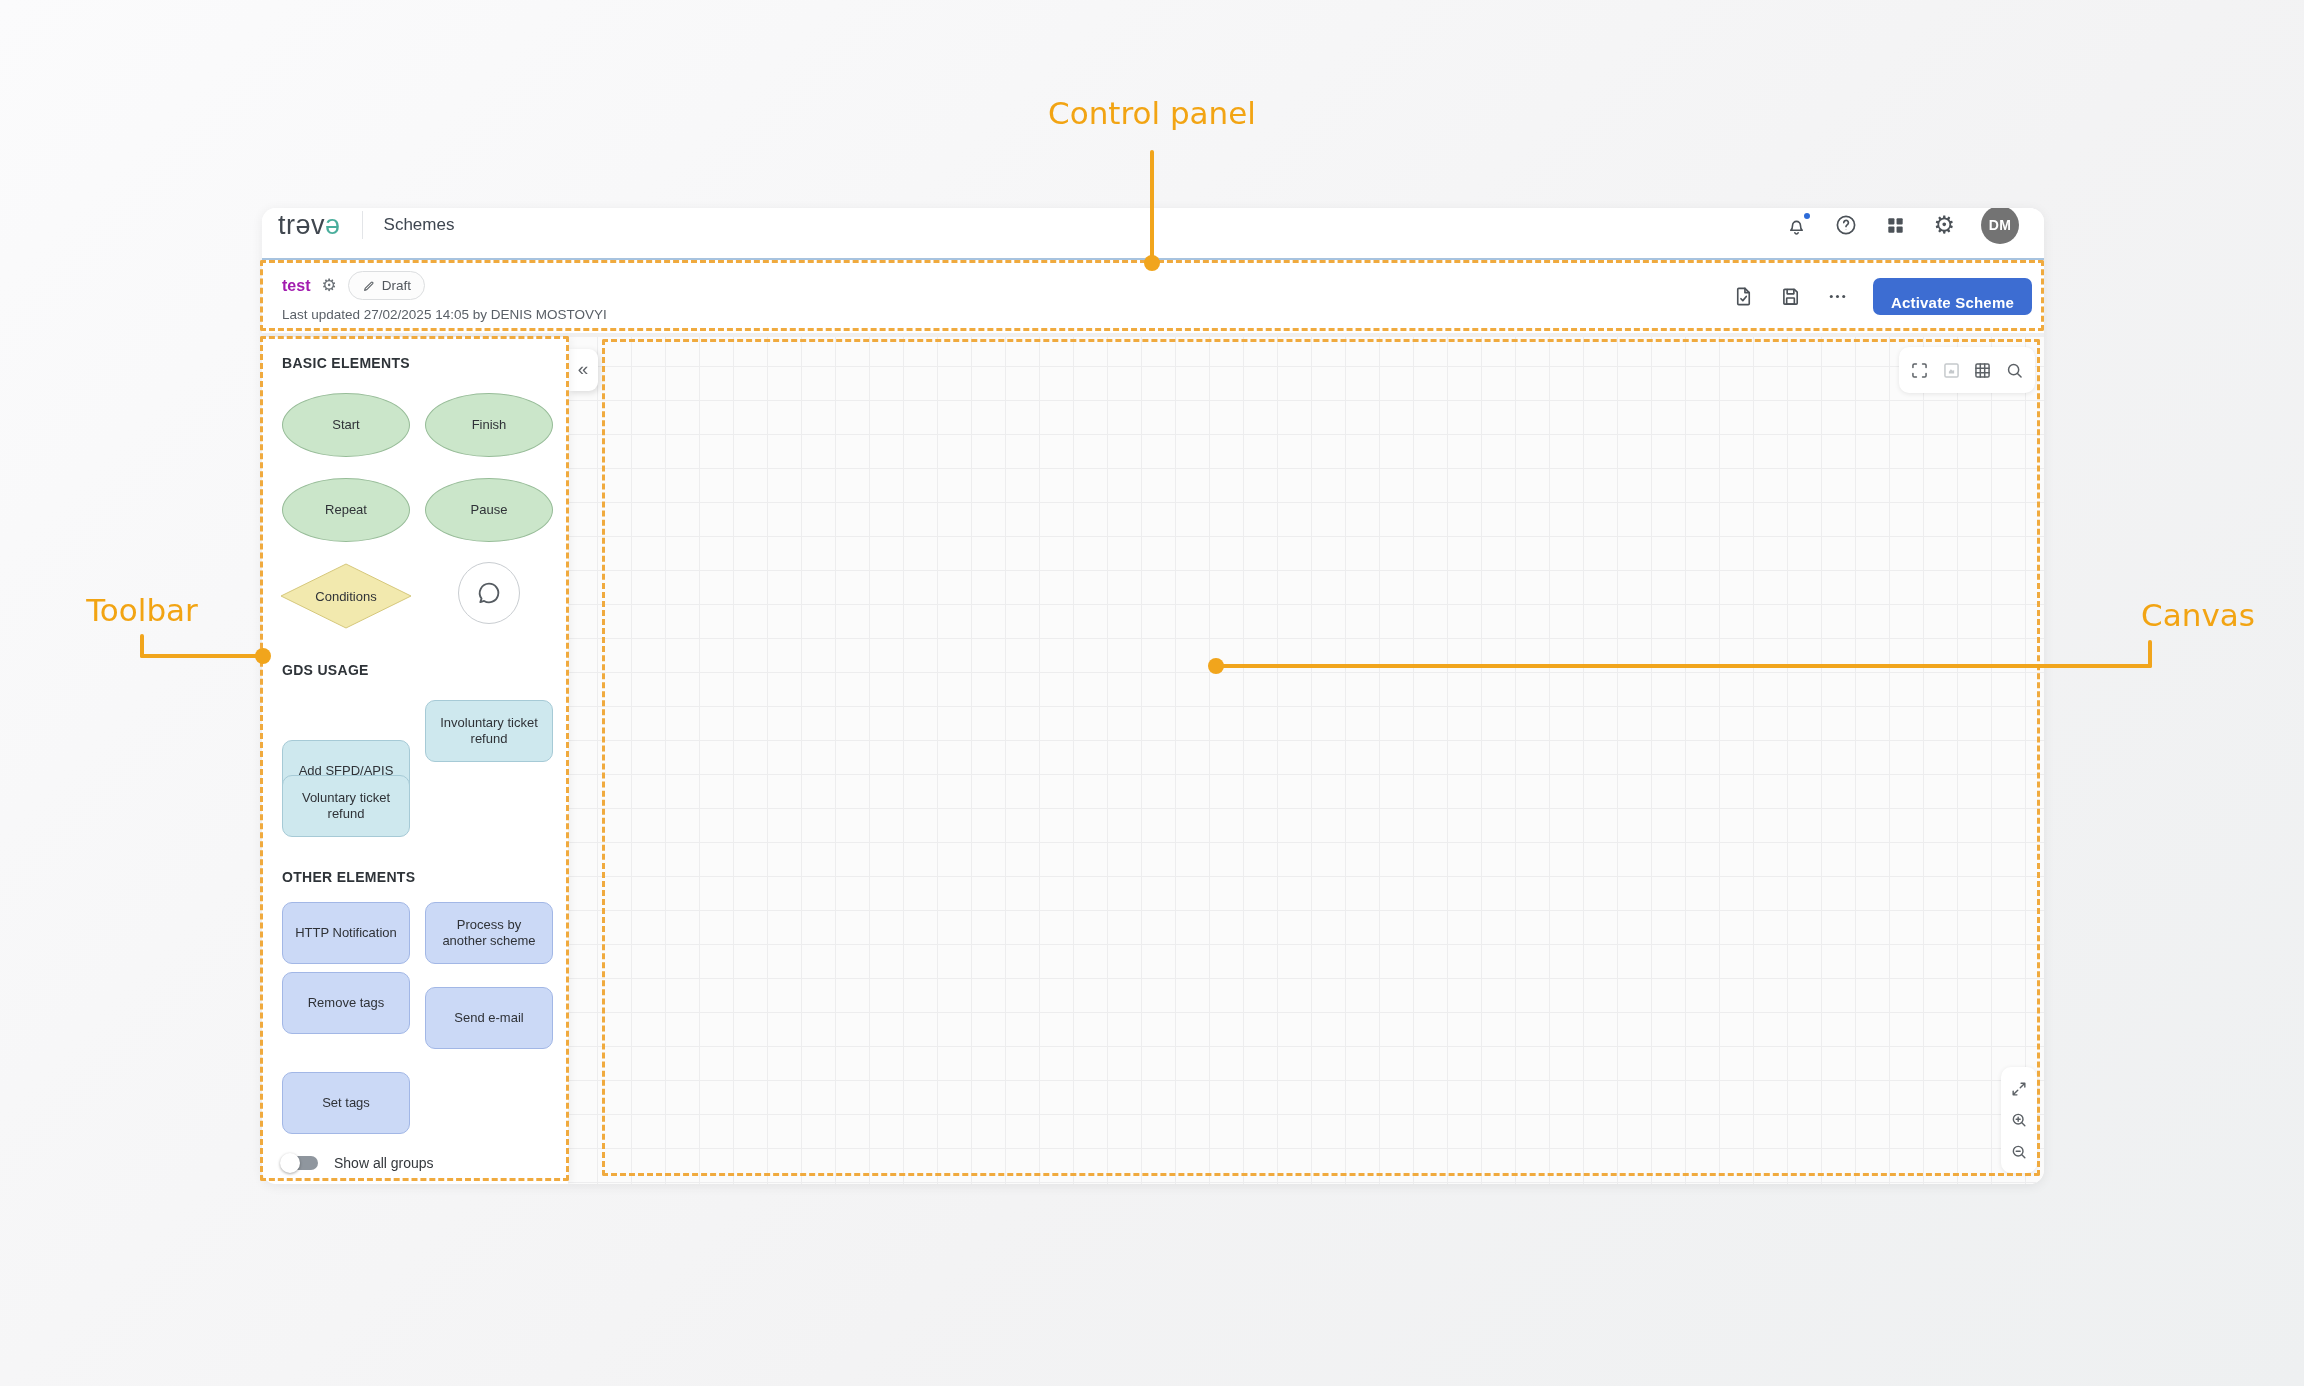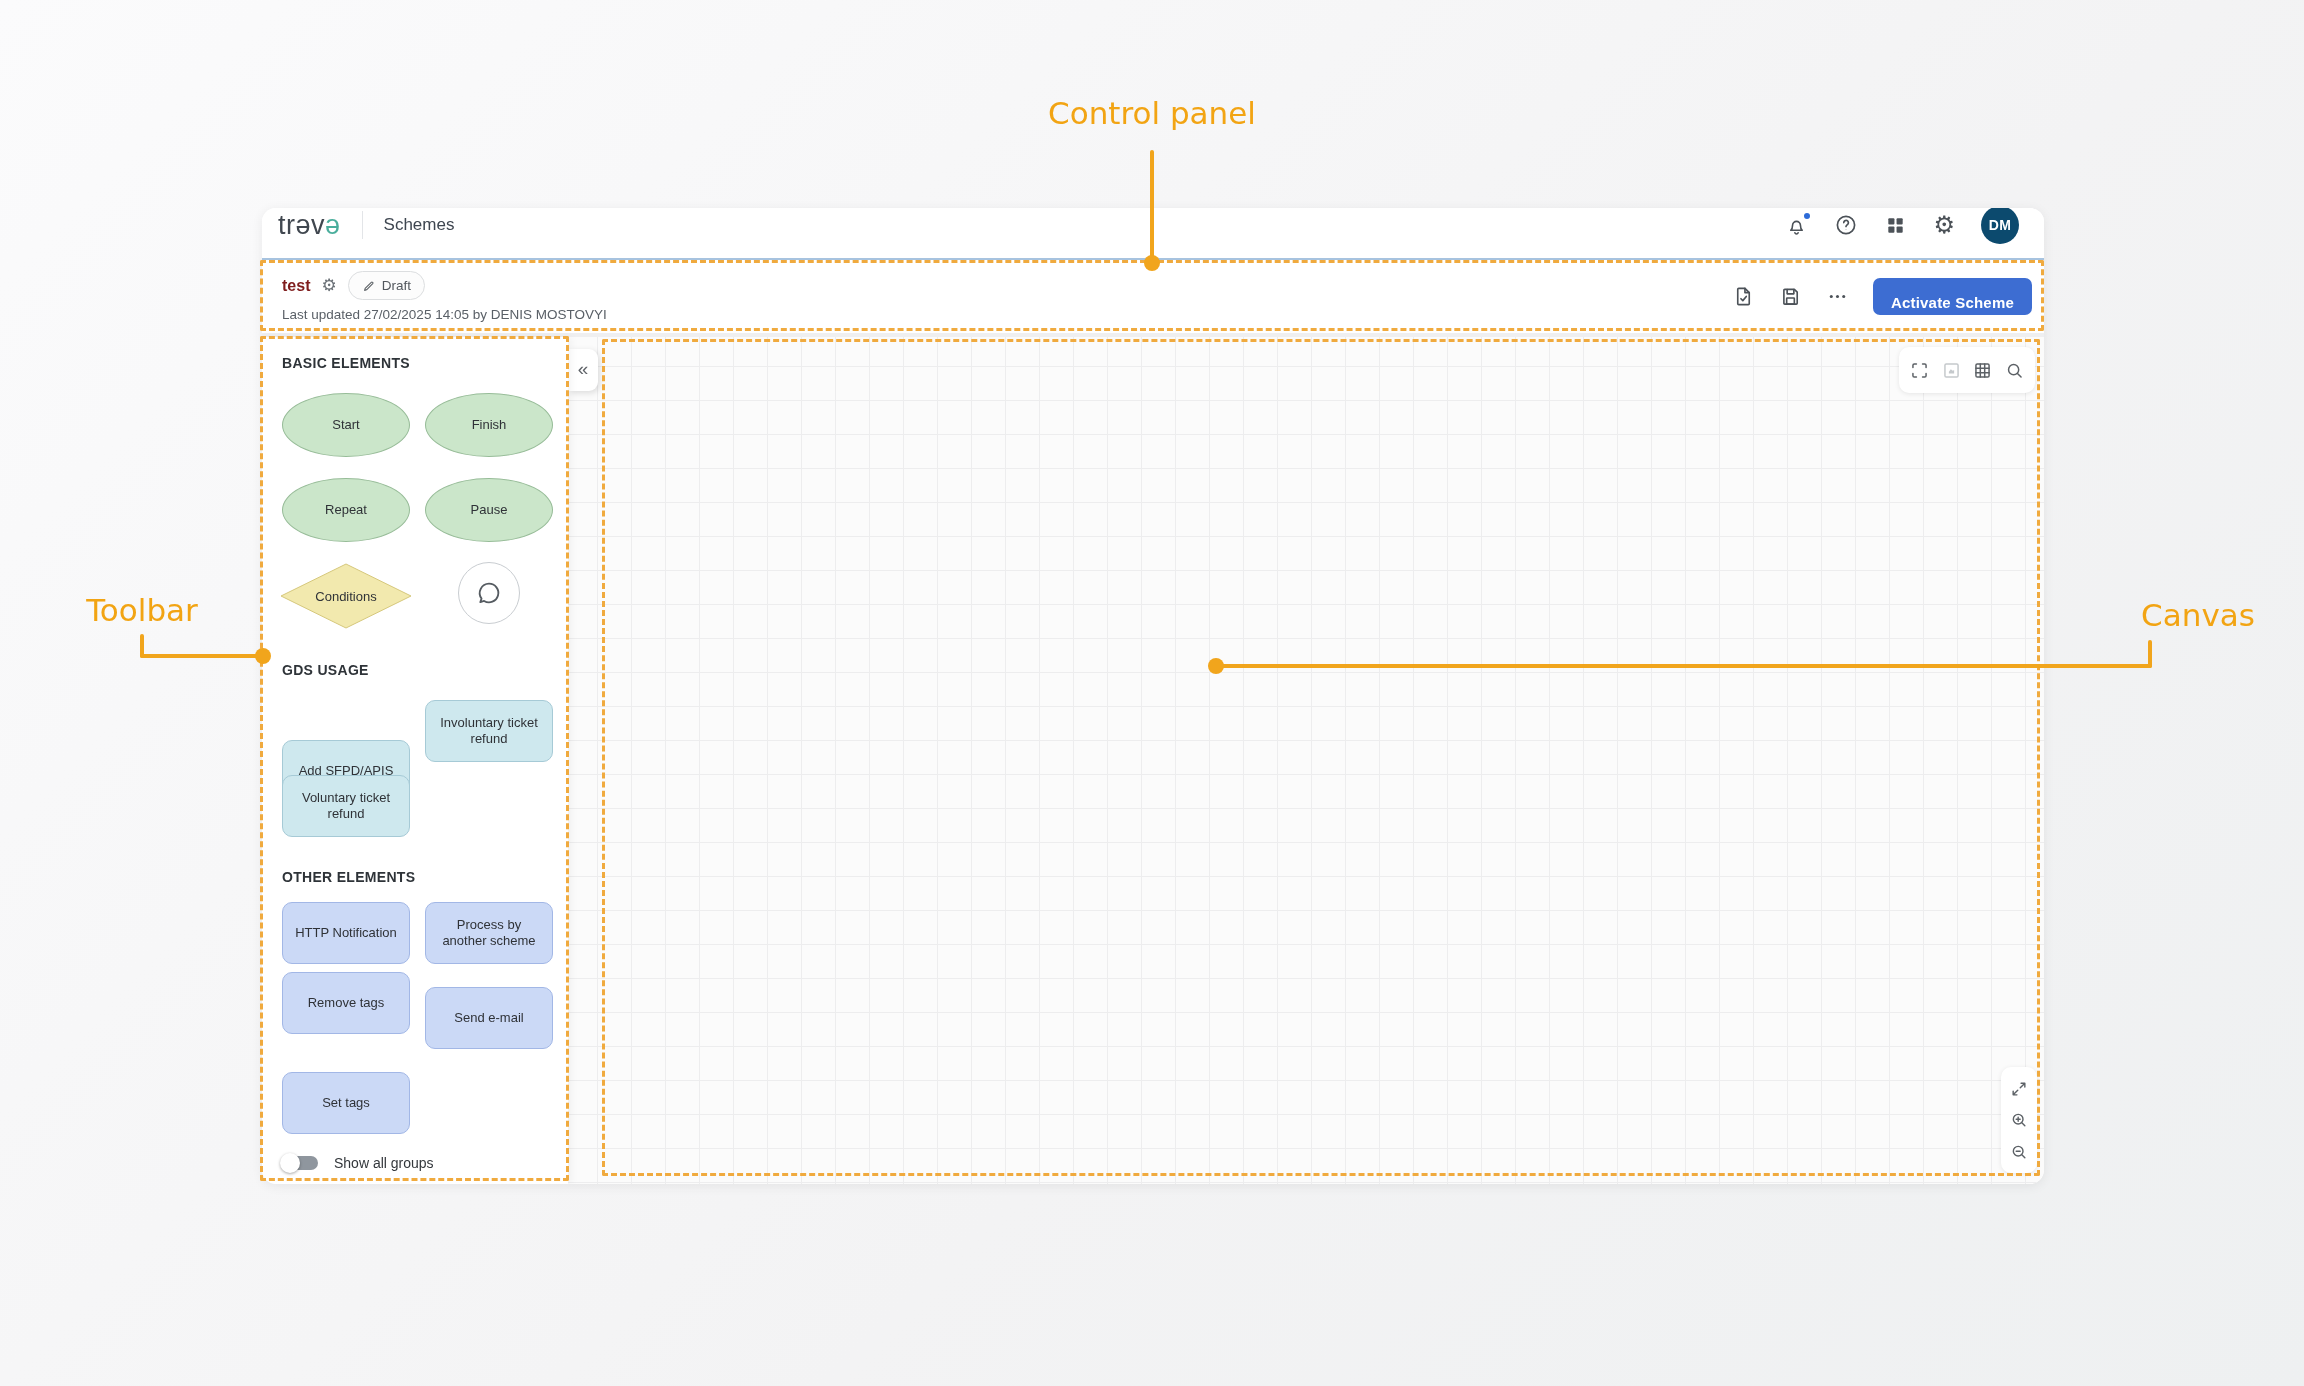--- a/index.html
+++ b/index.html
@@ -21,31 +21,31 @@
   .logo .accent { color:#4aae9c; }
   .hdr-divider { width:1px; height:28px; background:#e3e5e8; margin:0 21px; }
   .nav-title { font-size:17px; color:#3e4650; }
   .hdr-actions { margin-left:auto; display:flex; align-items:center; gap:26px; }
   .icon-btn { position:relative; background:none; border:none; cursor:pointer;
               display:flex; align-items:center; justify-content:center; color:#4c5258; }
   .icon-btn svg { display:block; }
   .badge { position:absolute; top:-3px; right:-4px; width:10px; height:10px;
            border-radius:50%; background:#2d6bd8; border:2px solid #fff; }
   .gear-glyph { font-family:"DejaVu Sans",sans-serif; font-size:24px; line-height:1; color:#4c5258; }
-  .avatar { width:38px; height:38px; border-radius:50%; background:#0c4a6e; color:#fff;
+  .avatar { width:38px; height:38px; border-radius:50%; background:#737373; color:#fff;
             font-size:14px; font-weight:bold; display:flex; align-items:center;
             justify-content:center; cursor:pointer; letter-spacing:.3px;text-align:right; }
 
   
   .control-panel { position:absolute; left:0; top:52px; right:0; height:77px;
                    background:#fff; border-bottom:4px solid #efeff0;
                    display:flex; align-items:center; padding:0 12px 0 20px; }
   .cp-left { display:flex; flex-direction:column; gap:7px; }
   .cp-row1 { display:flex; align-items:center; gap:11px; }
-  .scheme-name { font-size:16px; font-weight:bold; color:#7f1d1d; }
+  .scheme-name { font-size:16px; font-weight:bold; color:#a21caf; }
   .mini-gear { font-family:"DejaVu Sans",sans-serif; font-size:17px; color:#6b7177;
                background:none; border:none; cursor:pointer; line-height:1; }
   .draft-pill { display:inline-flex; align-items:center; gap:6px; height:29px;
                 padding:0 13px; border:1px solid #dcdee0; border-radius:15px;
                 background:#fcfcfc; color:#53585e; font-size:13.5px; cursor:pointer; }
   .last-updated { font-size:13.5px; color:#5a6067; }
   .cp-right { margin-left:auto; display:flex; align-items:center; gap:24px; }
   .activate-btn { background:#3d6dd2; color:#fff; border:none; border-radius:7px;
                   height:37px; padding:16px 18px; font-size:15px; font-weight:600;
                   letter-spacing:.2px; cursor:pointer; font-family:inherit; }

